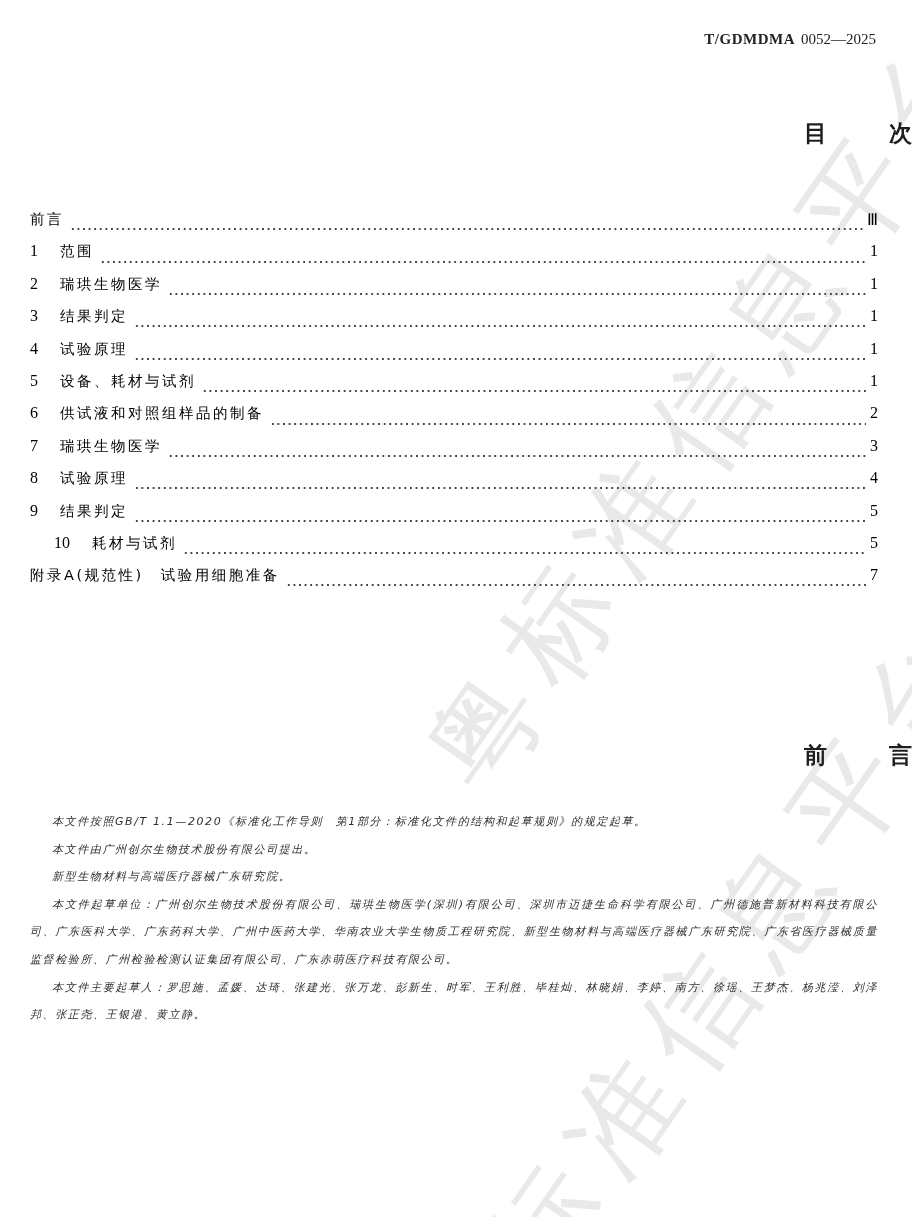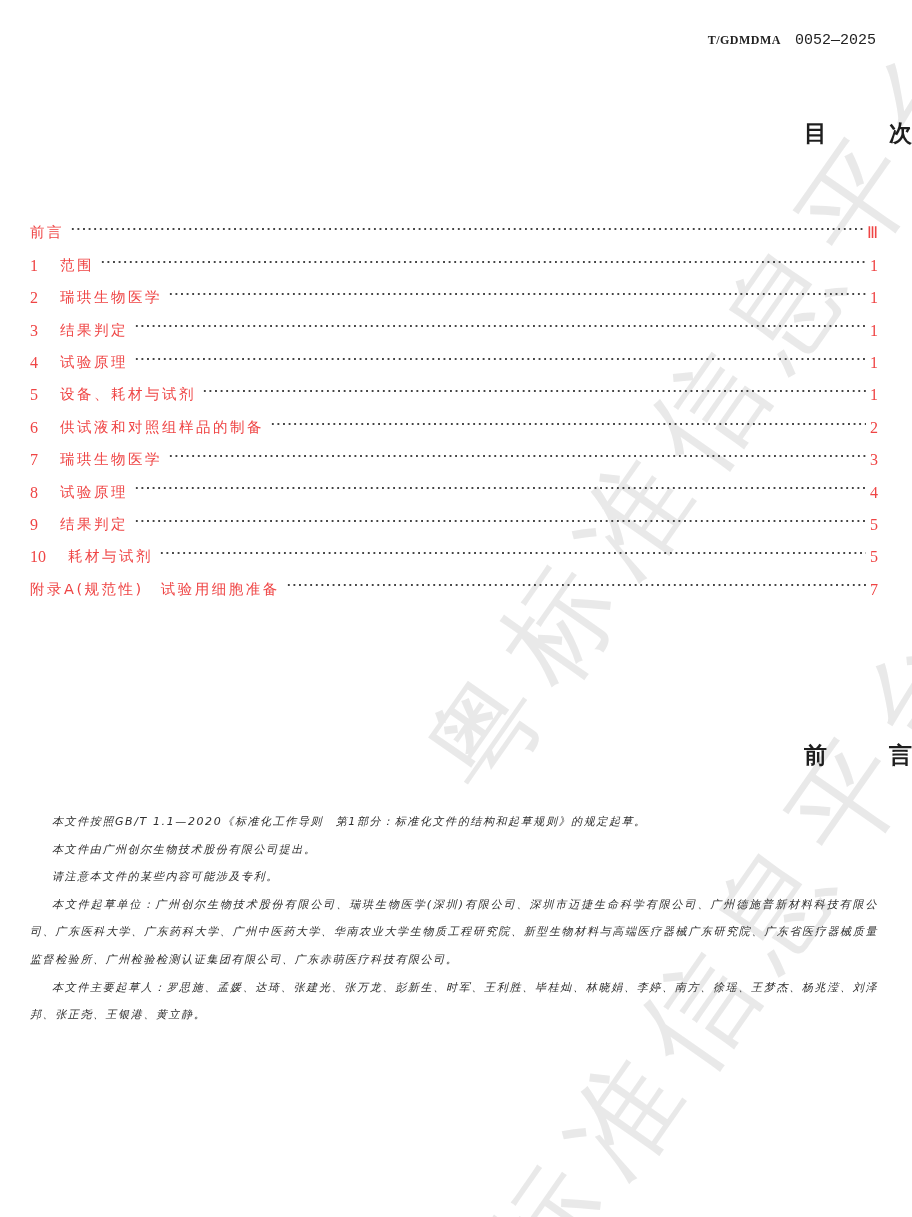--- a/index.html
+++ b/index.html
@@ -13,39 +13,39 @@
       font-family: "DejaVu Sans", sans-serif; font-weight: 300;
       transform-origin: center; white-space: nowrap; letter-spacing: 20px;
       opacity: 0.55;
     }
     .wm1 { left: 260px; top: 330px; font-size: 110px; transform: rotate(-55deg); }
     .wm2 { left: 250px; top: 930px; font-size: 110px; transform: rotate(-55deg); }
 
     .std-code {
       position: absolute; right: 36px; top: 30px; font-size: 15px; color: #222;
     }
-    .std-code .bold { font-family: "Liberation Serif", serif; font-weight: bold; font-size: 12px; letter-spacing: 0.5px; }
-    .std-code .num { font-family: Liberation Mono, monospace; margin-left: 14px; }
+    .std-code .bold { font-family: "Liberation Serif", serif; font-weight: bold; font-size: 15px; letter-spacing: 0.5px; }
+    .std-code .num { font-family: Liberation Serif, serif; margin-left: 6px; }
 
     .heading {
       position: absolute; left: 0; width: 912px; text-align: right;
       font-family: "DejaVu Sans", sans-serif; font-weight: bold; font-size: 23px; color: #1e1e1e;
     }
     .heading span { display: inline-block; }
     .heading .gap { width: 62px; }
     .toc-title { top: 118px; }
     .fore-title { top: 716px; margin-top: 24px; }
 
     .toc { position: absolute; left: 30px; top: 210px; width: 848px; }
     .toc-row {
-      display: flex; align-items: flex-end; height: 32.4px;
-      font-size: 15px; color: #ef4444;
+      display: flex; align-items: flex-start; height: 32.4px;
+      font-size: 15px; color: #000000;
     }
     .toc-num { width: 30px; flex: none; font-family: "Liberation Serif", serif; font-size: 16px; }
-    .toc-num.wide { width: 38px; }
+    .toc-num.wide { width: 38px; margin-left: 24px; }
     .toc-label { flex: none; letter-spacing: 2.5px; font-family: "DejaVu Sans", sans-serif; font-size: 14.5px; }
     .toc-leader {
       flex: 1; height: 2px; margin: 0 2px 0 6px;
       background-image: radial-gradient(circle, #444 0.9px, transparent 1.1px);
       background-size: 5.6px 2px; background-repeat: repeat-x; align-self: center; margin-top: 6px;
     }
     .toc-page { flex: none; font-family: "Liberation Serif", serif; font-size: 16px; min-width: 10px; text-align: right; }
 
     .foreword { position: absolute; left: 30px; top: 808px; width: 848px; }
     .para {
@@ -140,16 +140,16 @@
   </div>
 </div>
 
 <div class="heading fore-title">
   <span>前</span><span class="gap"></span><span>言</span>
 </div>
 
 <div class="foreword">
   <p class="para">本文件按照GB/T 1.1—2020《标准化工作导则　第1部分：标准化文件的结构和起草规则》的规定起草。</p>
   <p class="para">本文件由广州创尔生物技术股份有限公司提出。</p>
-  <p class="para">请注意本文件的某些内容可能涉及专利。</p>
+  <p class="para">新型生物材料与高端医疗器械广东研究院。</p>
   <p class="para">本文件起草单位：广州创尔生物技术股份有限公司、瑞珙生物医学(深圳)有限公司、深圳市迈捷生命科学有限公司、广州德施普新材料科技有限公司、广东医科大学、广东药科大学、广州中医药大学、华南农业大学生物质工程研究院、新型生物材料与高端医疗器械广东研究院、广东省医疗器械质量监督检验所、广州检验检测认证集团有限公司、广东赤萌医疗科技有限公司。</p>
   <p class="para">本文件主要起草人：罗思施、孟媛、达琦、张建光、张万龙、彭新生、时军、王利胜、毕桂灿、林晓娟、李婷、南方、徐瑶、王梦杰、杨兆滢、刘泽邦、张正尧、王银港、黄立静。</p>
 </div>
 
 </body></html>

